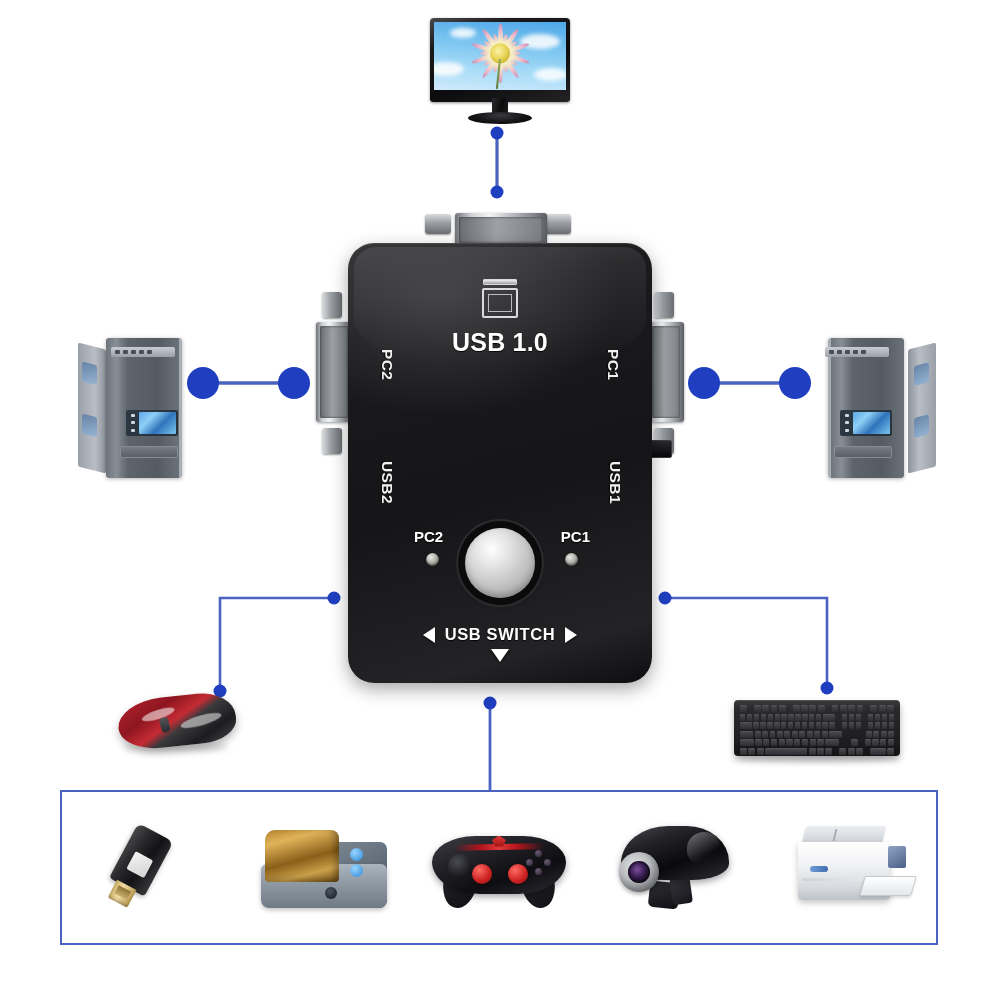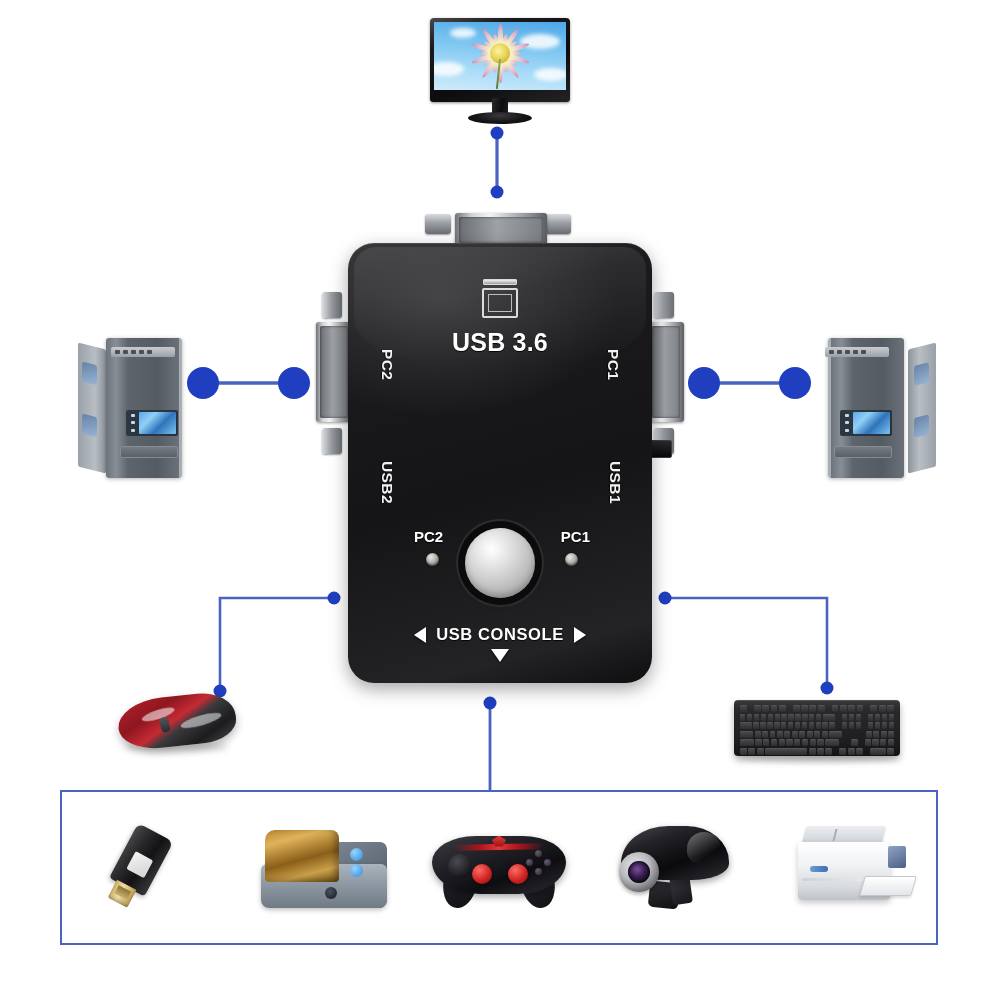--- a/index.html
+++ b/index.html
@@ -626,38 +626,38 @@
   <div class="abs kvm">
     <div class="kvm-body"></div>
     <div class="kvm-gloss"></div>
 
     <div class="abs usb-b-icon">
       <div class="bar"></div>
       <div class="sq"></div>
     </div>
 
     <div class="kvm-title">
-      <div>USB 3.6</div>
+      <div>USB 1.0</div>
     </div>
 
     <div class="side-label lbl-pc2">PC2</div>
     <div class="side-label lbl-pc1">PC1</div>
     <div class="side-label lbl-usb2">USB2</div>
     <div class="side-label lbl-usb1">USB1</div>
 
     <div class="led-label l-pc2">PC2</div>
     <div class="led-label l-pc1">PC1</div>
     <div class="led led2"></div>
     <div class="led led1"></div>
 
     <div class="kvm-btn"></div>
 
     <div class="console-row">
       <span class="tri left"></span>
-      <span class="txt">USB CONSOLE</span>
+      <span class="txt">USB SWITCH</span>
       <span class="tri right"></span>
     </div>
     <div class="tri down"></div>
   </div>
 
   <div class="abs mouse">
     <div class="mouse-shadow"></div>
     <div class="mouse-body">
       <div class="mouse-hl"></div>
       <div class="mouse-wheel"></div>

